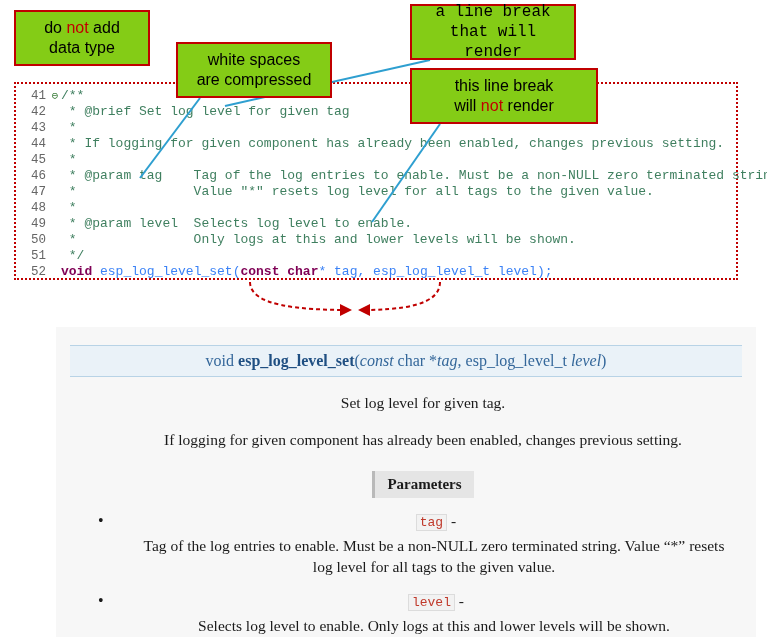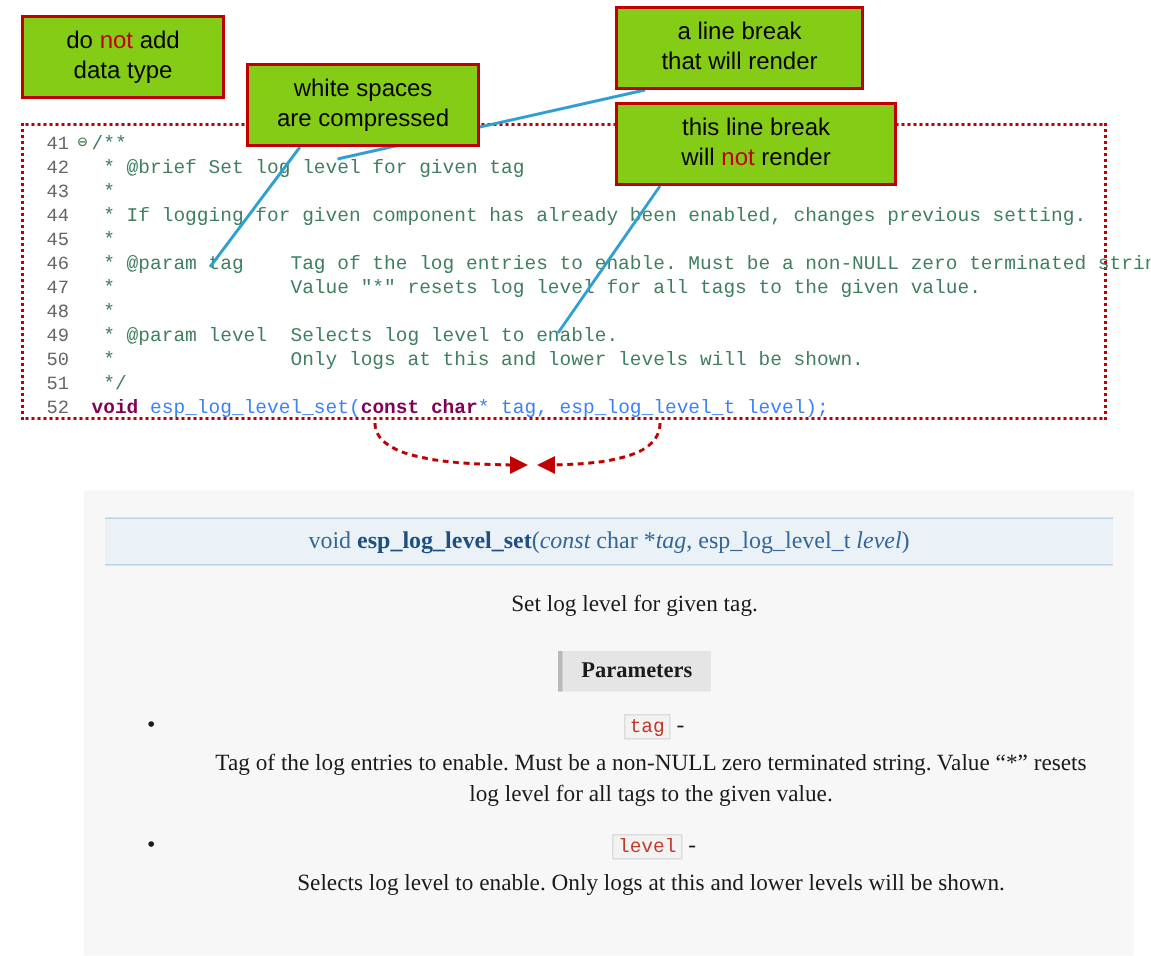--- a/index.html
+++ b/index.html
@@ -29,22 +29,22 @@
     justify-content: center;
     padding: 4px 6px;
     box-sizing: border-box;
     z-index: 5;
   }
   .callout .red {
     color: #c00000;
   }
 
   #callout-no-datatype { left: 14px;  top: 10px;  width: 136px; height: 56px; }
-  #callout-whitespace  { left: 164px; top: 42px;  width: 156px; height: 56px; }
-  #callout-linebreak-render     { left: 410px; top: 4px;  width: 166px; height: 56px; }
+  #callout-whitespace  { left: 176px; top: 42px;  width: 156px; height: 56px; }
+  #callout-linebreak-render     { left: 410px; top: 4px;  width: 166px; height: 56px; font-family: Liberation Mono, monospace; }
   #callout-linebreak-not-render { left: 410px; top: 68px; width: 188px; height: 56px; }
 
   
   .leader {
     position: absolute;
     z-index: 4;
   }
 
   
   #code-panel {
@@ -302,20 +302,21 @@
   <path d="M10,2 C10,26 60,30 110,30" stroke="#c00000" stroke-width="2" stroke-dasharray="4,3" fill="none" marker-end="url(#arrowred)"></path>
   <path d="M200,2 C200,26 160,30 120,30" stroke="#c00000" stroke-width="2" stroke-dasharray="4,3" fill="none" marker-end="url(#arrowred)"></path>
 </svg>
 
 <div id="doc-panel">
 
   <div id="doc-signature"><span>void</span> <span class="fname">esp_log_level_set</span><span>(</span><span class="kw">const</span><span> char *</span><span class="pname">tag</span><span>, esp_log_level_t </span><span class="pname">level</span><span>)</span></div>
 
   <div class="doc-para">Set log level for given tag.</div>
 
+  <div class="doc-para">If logging for given component has already been enabled, changes previous setting.</div>
 
   <div id="doc-params-header">Parameters</div>
 
   <div class="param-item">
     <span class="bullet">•</span>
     <span class="param-name">tag</span>
     <span>-</span>
     <div class="param-desc">Tag of the log entries to enable. Must be a non-NULL zero terminated string. Value “*” resets log level for all tags to the given value.</div>
   </div>
 

